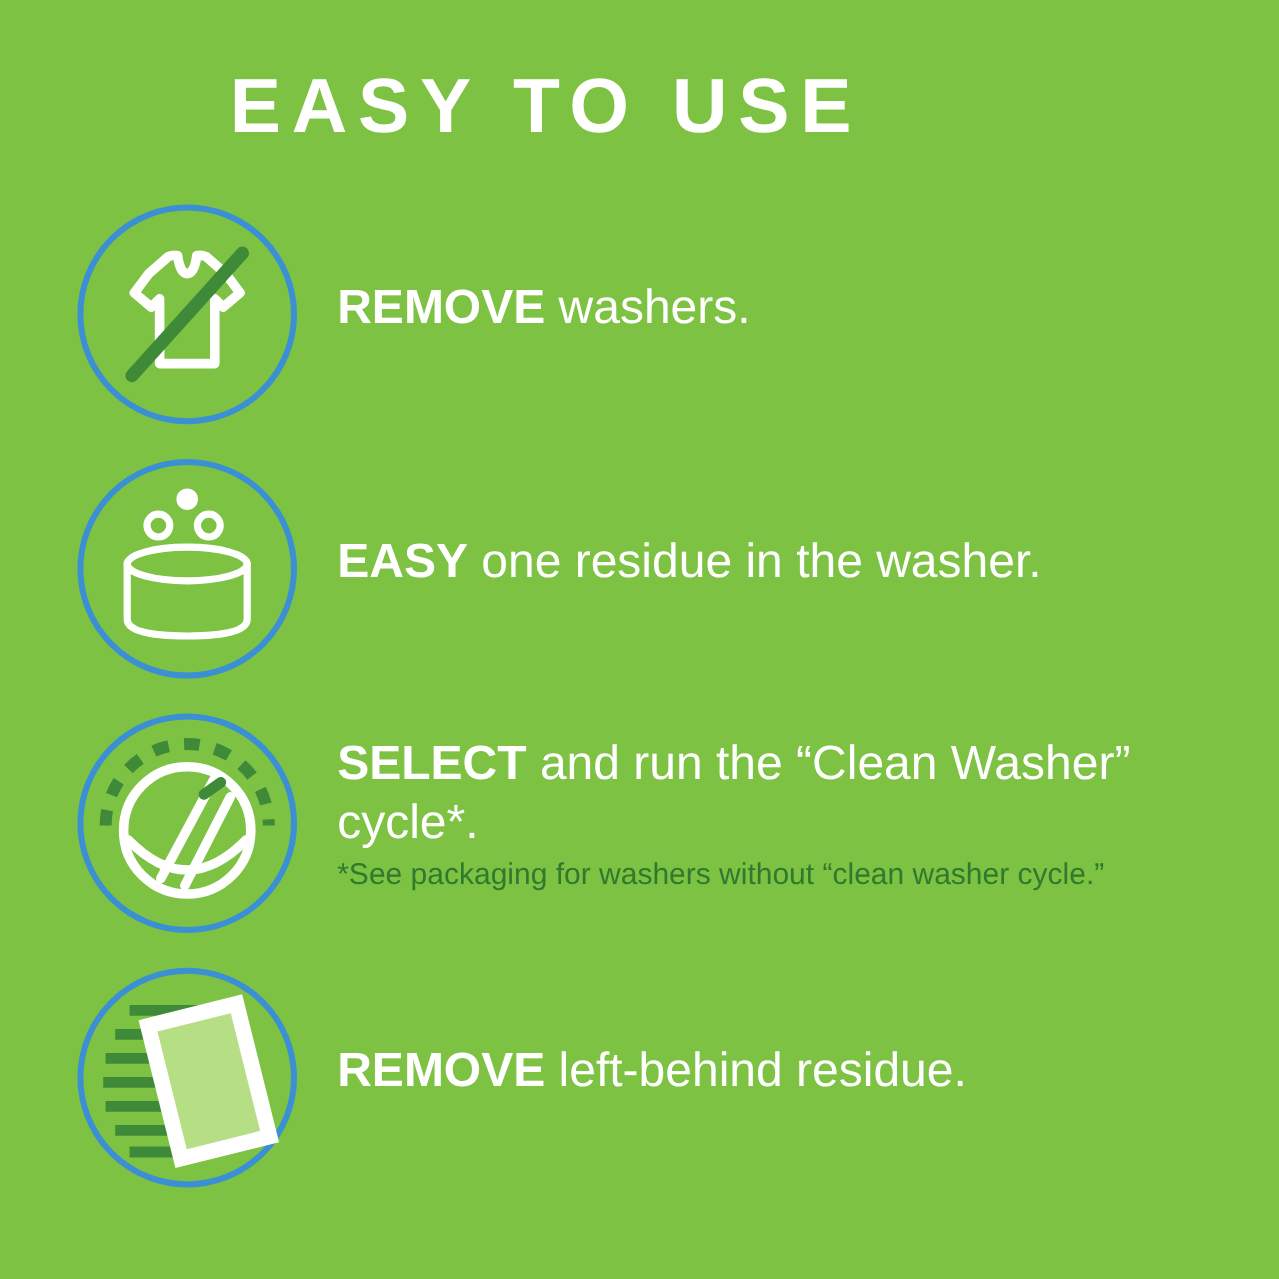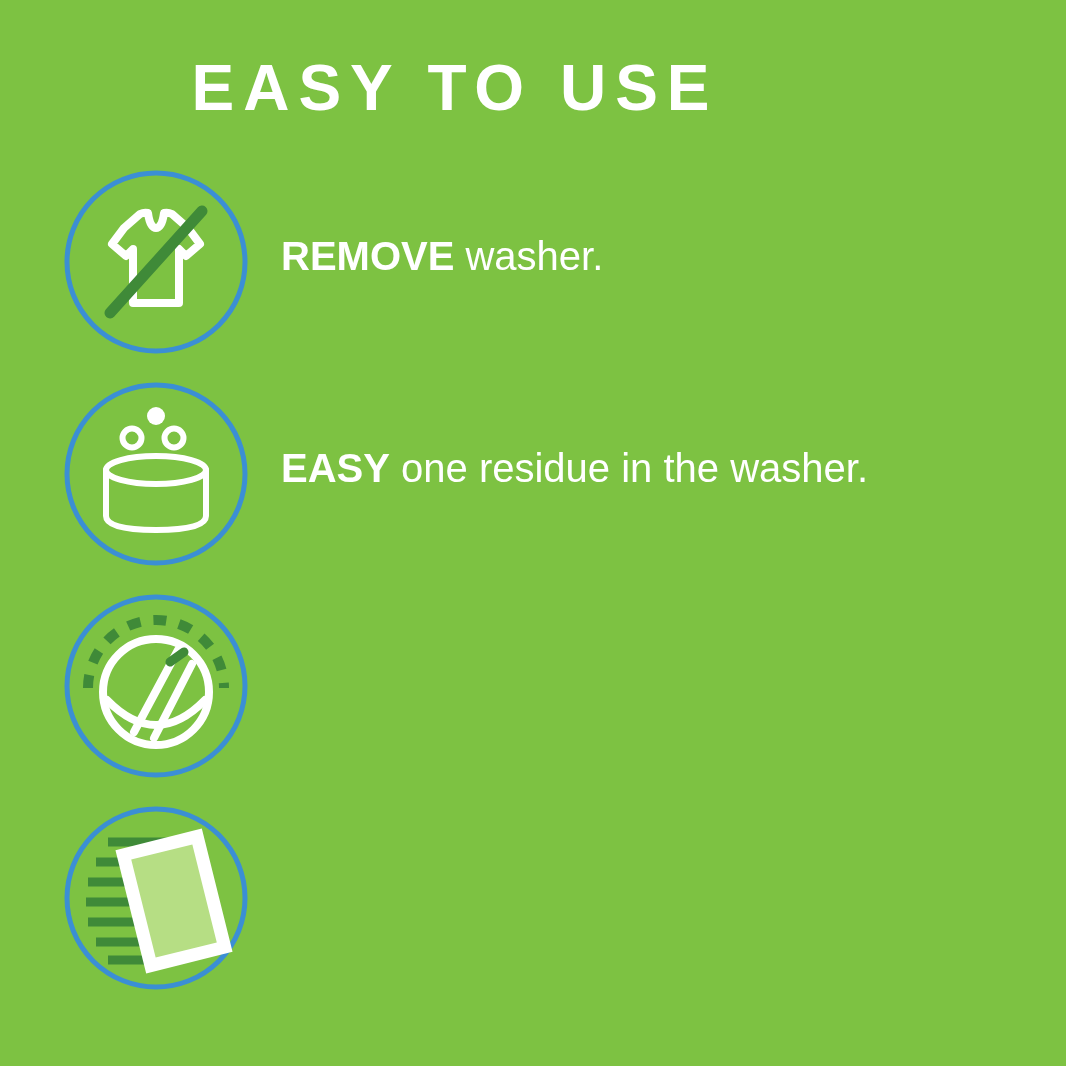--- a/index.html
+++ b/index.html
@@ -116,21 +116,21 @@
 
     <div class="step step-1">
       <div class="icon-wrap">
         <svg viewBox="0 0 188 188" xmlns="http://www.w3.org/2000/svg">
           <circle cx="94" cy="94" r="89" fill="none" stroke="#3b8fd4" stroke-width="5"></circle>
           <path d="M62 60 L78 46 Q82 44 86 45 Q88 60 94 60 Q100 60 102 45 Q106 44 110 46 L126 60 L138 76 L124 88 L117 81 L117 135 L71 135 L71 81 L64 88 L50 76 Z" fill="none" stroke="#ffffff" stroke-width="8" stroke-linejoin="round" stroke-linecap="round"></path>
           <line x1="48" y1="145" x2="140" y2="43" stroke="#3f8a38" stroke-width="11" stroke-linecap="round"></line>
         </svg>
       </div>
       <div class="step-text">
-        <div class="line"><b>REMOVE</b><span> washer.</span></div>
+        <div class="line"><b>REMOVE</b><span> washers.</span></div>
       </div>
     </div>
 
     <div class="step step-2">
       <div class="icon-wrap">
         <svg viewBox="0 0 188 188" xmlns="http://www.w3.org/2000/svg">
           <circle cx="94" cy="94" r="89" fill="none" stroke="#3b8fd4" stroke-width="5"></circle>
           <circle cx="94" cy="36" r="9" fill="#ffffff"></circle>
           <circle cx="70" cy="58" r="9.5" fill="none" stroke="#ffffff" stroke-width="6"></circle>
           <circle cx="112" cy="58" r="9.5" fill="none" stroke="#ffffff" stroke-width="6"></circle>
@@ -148,36 +148,43 @@
         <svg viewBox="0 0 188 188" xmlns="http://www.w3.org/2000/svg">
           <circle cx="94" cy="94" r="89" fill="none" stroke="#3b8fd4" stroke-width="5"></circle>
           <path d="M26 96 A68 68 0 0 1 162 96" fill="none" stroke="#3f8a38" stroke-width="10" stroke-dasharray="13 13" stroke-linecap="butt"></path>
           <circle cx="94" cy="100" r="53" fill="none" stroke="#ffffff" stroke-width="8"></circle>
           <path d="M45 108 Q94 158 143 108" fill="none" stroke="#ffffff" stroke-width="8" stroke-linecap="round"></path>
           <line x1="72" y1="140" x2="116" y2="58" stroke="#ffffff" stroke-width="8" stroke-linecap="round"></line>
           <line x1="92" y1="146" x2="130" y2="72" stroke="#ffffff" stroke-width="8" stroke-linecap="round"></line>
           <line x1="108" y1="70" x2="122" y2="60" stroke="#3f8a38" stroke-width="9" stroke-linecap="round"></line>
         </svg>
       </div>
+      <div class="step-text">
+        <div class="line"><b>SELECT</b><span> and run the “Clean Washer” cycle*.</span></div>
+        <div class="footnote">*See packaging for washers without “clean washer cycle.”</div>
+      </div>
     </div>
 
     <div class="step step-4">
       <div class="icon-wrap">
         <svg viewBox="0 0 188 188" xmlns="http://www.w3.org/2000/svg">
           <circle cx="94" cy="94" r="89" fill="none" stroke="#3b8fd4" stroke-width="5"></circle>
           <g stroke="#3f8a38" stroke-width="9" stroke-linecap="butt">
             <line x1="46" y1="38" x2="106" y2="38"></line>
             <line x1="34" y1="58" x2="100" y2="58"></line>
             <line x1="26" y1="78" x2="96" y2="78"></line>
             <line x1="24" y1="98" x2="92" y2="98"></line>
             <line x1="26" y1="118" x2="96" y2="118"></line>
             <line x1="34" y1="138" x2="104" y2="138"></line>
             <line x1="46" y1="156" x2="112" y2="156"></line>
           </g>
           <g transform="rotate(-14 112 97)">
             <rect x="74" y="40" width="76" height="114" fill="#b6de84" stroke="#ffffff" stroke-width="13"></rect>
           </g>
         </svg>
       </div>
+      <div class="step-text">
+        <div class="line"><b>REMOVE</b><span> left-behind residue.</span></div>
+      </div>
     </div>
 
   </div>
 </div>
 
 </body></html>

